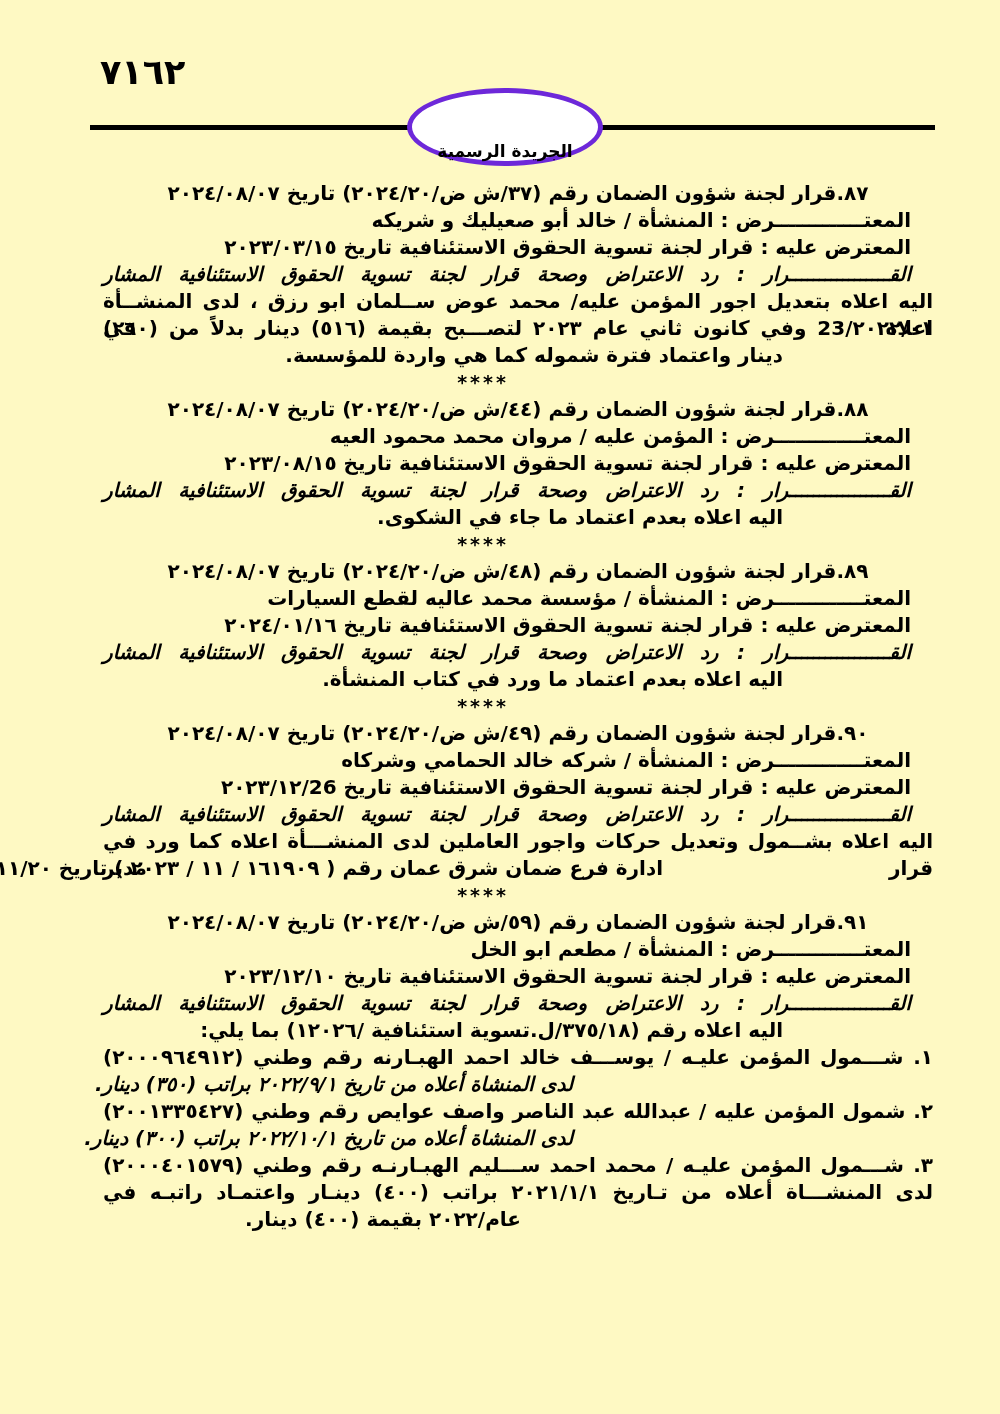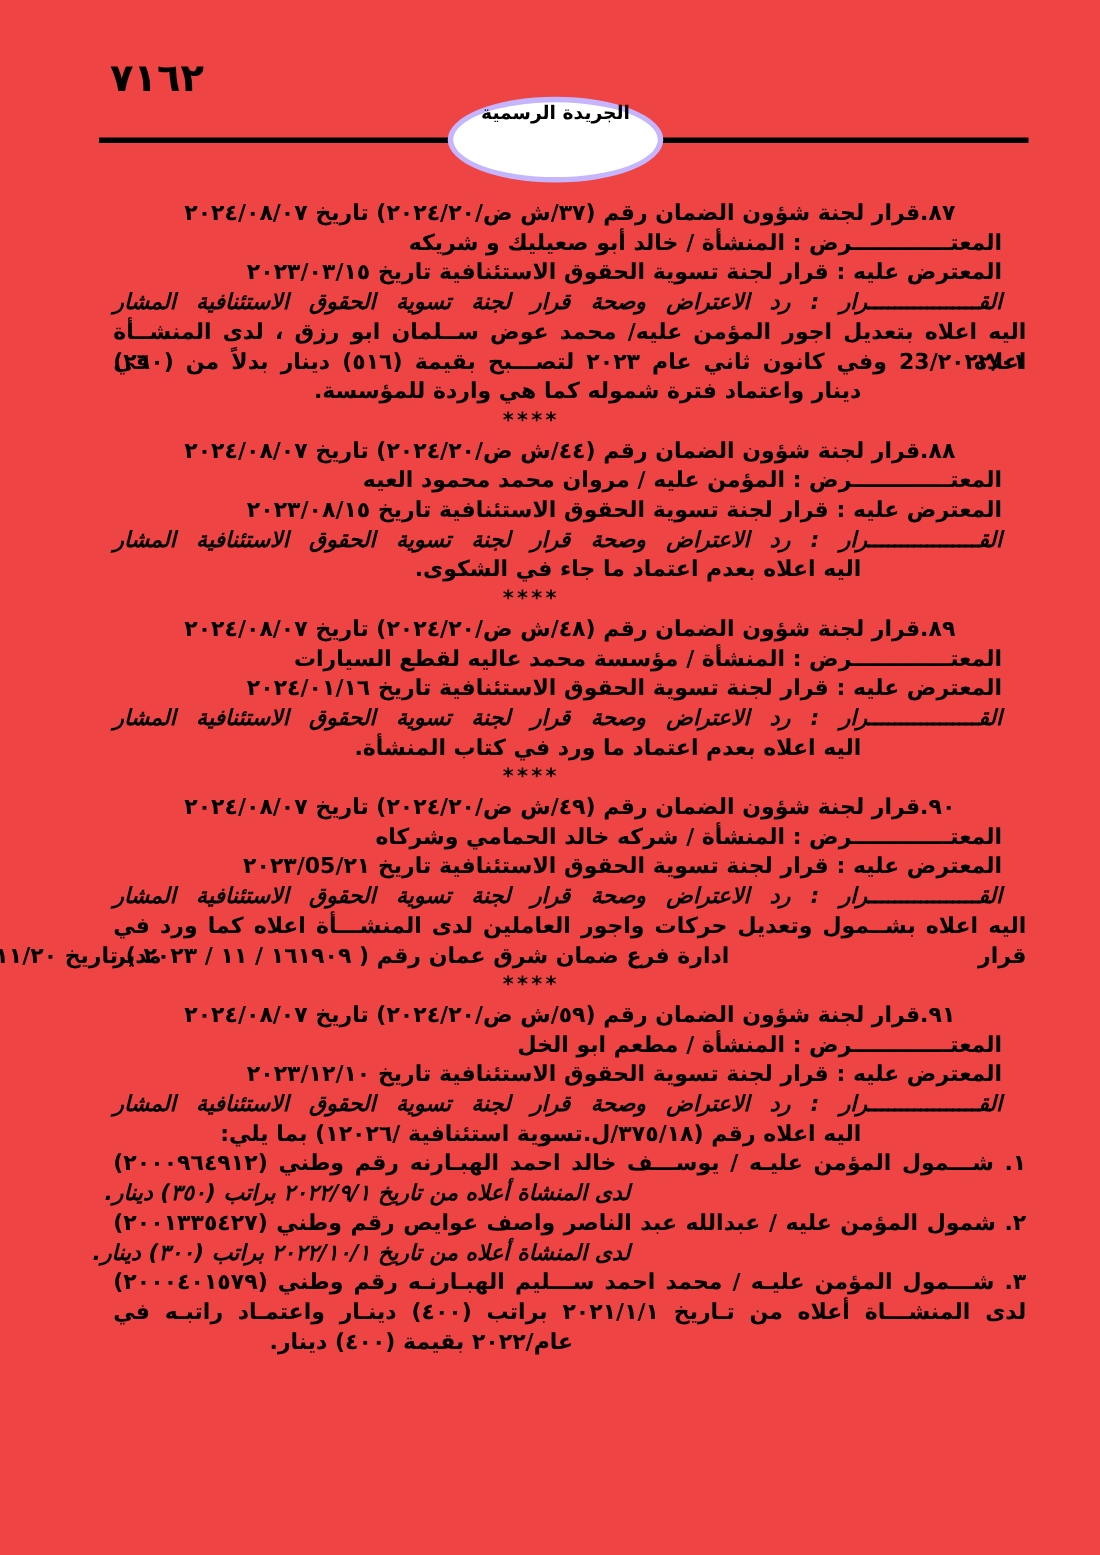--- a/index.html
+++ b/index.html
@@ -11,21 +11,21 @@
     width: 1000px;
     height: 1414px;
     font-family: "DejaVu Sans", sans-serif;
     font-weight: bold;
     color: #000000;
   }
   .page {
     position: relative;
     width: 1000px;
     height: 1414px;
-    background: #ef4444;
+    background: #fef9c3;
     overflow: hidden;
   }
   .page-number {
     position: absolute;
     top: 52px;
     left: 100px;
     font-size: 35px;
     letter-spacing: 7px;
     direction: rtl;
   }
@@ -37,24 +37,24 @@
     height: 5px;
     background: #000000;
   }
   .title-badge {
     position: absolute;
     top: 88px;
     left: 407px;
     width: 186px;
     height: 68px;
     background: #ffffff;
-    border: 5px solid #c4b5fd;
+    border: 5px solid #6d28d9;
     border-radius: 50%;
     display: flex;
-    align-items: flex-start;
+    align-items: flex-end;
     justify-content: center;
     direction: rtl;
   }
   .title-badge span {
     font-size: 17px;
     white-space: nowrap;
   }
   .records {
     position: absolute;
     top: 180px;
@@ -116,21 +116,21 @@
       <div class="ln al-c">اليه اعلاه بعدم اعتماد ما جاء في الشكوى.</div>
       <div class="ln al-s">****</div>
       <div class="ln al-r">٨٩.قرار لجنة شؤون الضمان رقم (٤٨/ش ض/٢٠٢٤/٢٠) تاريخ ٢٠٢٤/٠٨/٠٧</div>
       <div class="ln al-ri">المعتـــــــــــــرض : المنشأة / مؤسسة محمد عاليه لقطع السيارات</div>
       <div class="ln al-ri">المعترض عليه : قرار لجنة تسوية الحقوق الاستئنافية تاريخ ٢٠٢٤/٠١/١٦</div>
       <div class="ln al-ji">القـــــــــــــــــرار :  رد الاعتراض وصحة قرار لجنة تسوية الحقوق الاستئنافية المشار</div>
       <div class="ln al-c">اليه اعلاه بعدم اعتماد ما ورد في كتاب المنشأة.</div>
       <div class="ln al-s">****</div>
       <div class="ln al-r">٩٠.قرار لجنة شؤون الضمان رقم (٤٩/ش ض/٢٠٢٤/٢٠) تاريخ ٢٠٢٤/٠٨/٠٧</div>
       <div class="ln al-ri">المعتـــــــــــــرض : المنشأة / شركه خالد الحمامي وشركاه</div>
-      <div class="ln al-ri">المعترض عليه : قرار لجنة تسوية الحقوق الاستئنافية تاريخ ٢٠٢٣/05/٢١</div>
+      <div class="ln al-ri">المعترض عليه : قرار لجنة تسوية الحقوق الاستئنافية تاريخ ٢٠٢٣/١٢/26</div>
       <div class="ln al-ji">القـــــــــــــــــرار :  رد الاعتراض وصحة قرار لجنة تسوية الحقوق الاستئنافية المشار</div>
       <div class="ln al-j">اليه اعلاه بشــمول وتعديل حركات واجور العاملين لدى المنشـــأة اعلاه كما ورد في قرار مدير</div>
       <div class="ln al-c2">ادارة فرع ضمان شرق عمان رقم ( ١٦١٩٠٩ / ١١ / ٢٠٢٣ ) تاريخ ٢٠٢٣/١١/٢٠.</div>
       <div class="ln al-s">****</div>
       <div class="ln al-r">٩١.قرار لجنة شؤون الضمان رقم (٥٩/ش ض/٢٠٢٤/٢٠) تاريخ ٢٠٢٤/٠٨/٠٧</div>
       <div class="ln al-ri">المعتـــــــــــــرض : المنشأة / مطعم ابو الخل</div>
       <div class="ln al-ri">المعترض عليه : قرار لجنة تسوية الحقوق الاستئنافية تاريخ ٢٠٢٣/١٢/١٠</div>
       <div class="ln al-ji">القـــــــــــــــــرار :  رد الاعتراض وصحة قرار لجنة تسوية الحقوق الاستئنافية المشار</div>
       <div class="ln al-c">اليه اعلاه رقم (٣٧٥/١٨/ل.تسوية استئنافية /١٢٠٢٦) بما يلي:</div>
       <div class="ln al-j">١. شـــمول المؤمن عليـه / يوســـف خالد احمد الهبـارنه رقم وطني (٢٠٠٠٩٦٤٩١٢)</div>

